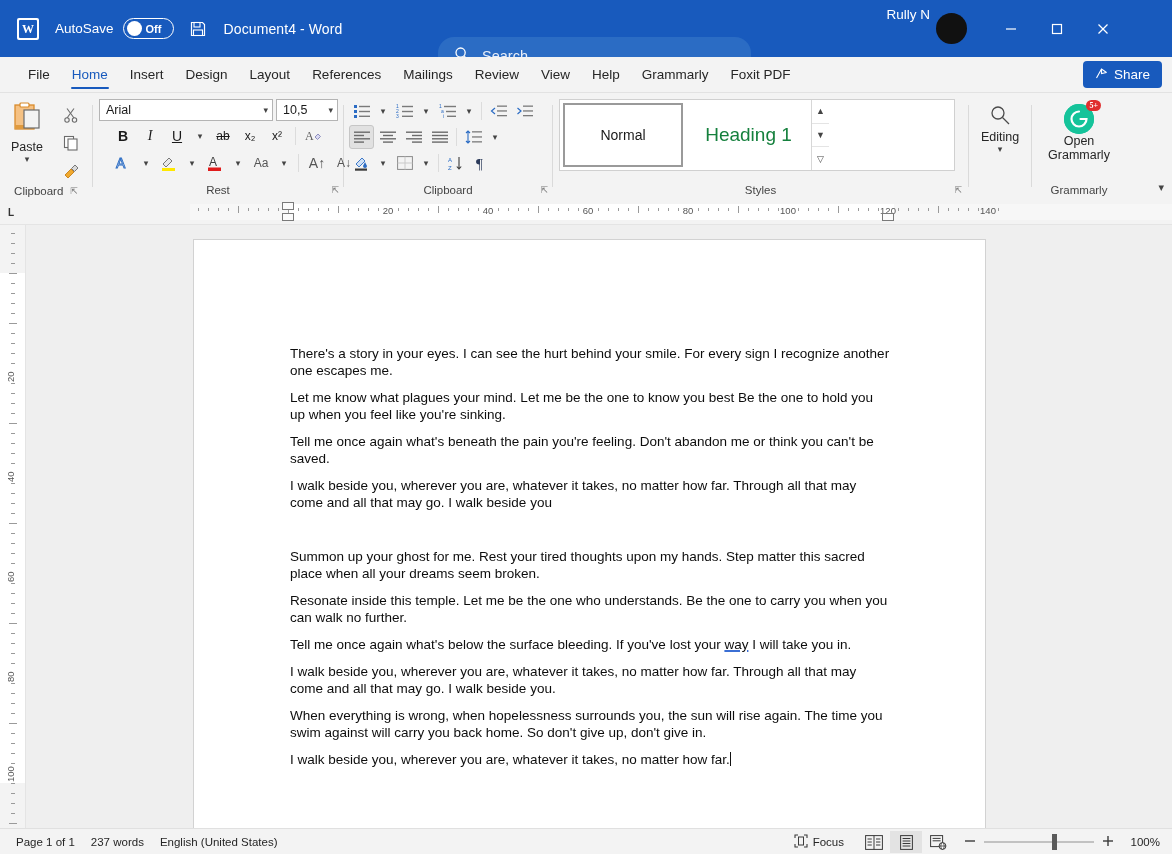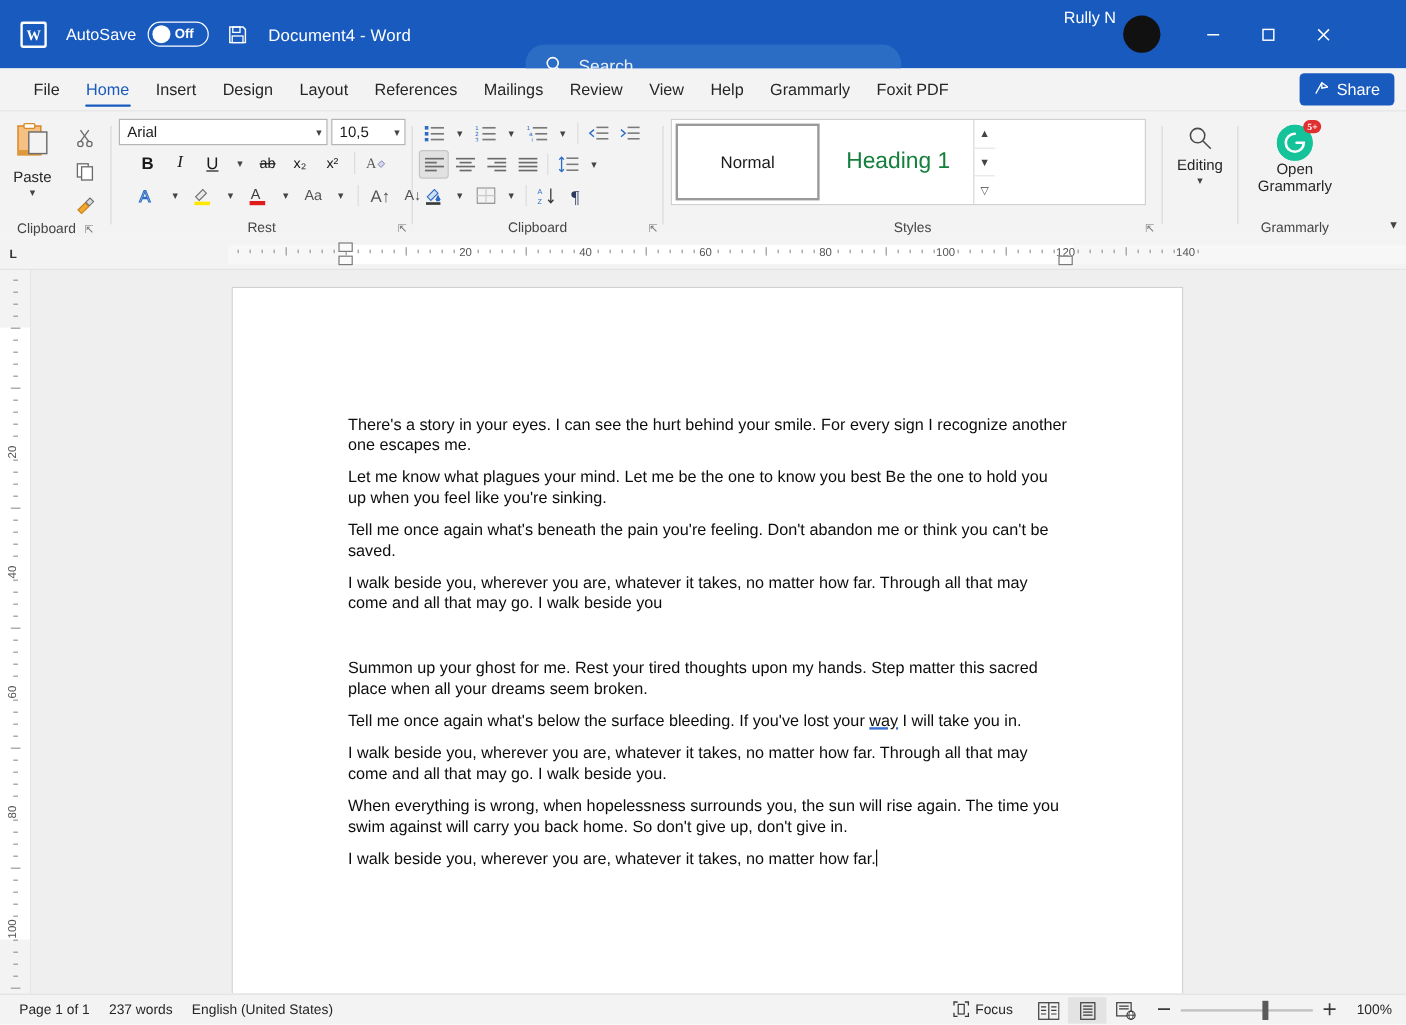--- a/index.html
+++ b/index.html
@@ -755,20 +755,21 @@
 
     <div class="canvas">
       <div class="page">
         <div class="doctext">
           <div class="para">There's a story in your eyes. I can see the hurt behind your smile. For every sign I recognize another one escapes me.</div>
           <div class="para">Let me know what plagues your mind. Let me be the one to know you best Be the one to hold you up when you feel like you're sinking.</div>
           <div class="para">Tell me once again what's beneath the pain you're feeling. Don't abandon me or think you can't be saved.</div>
           <div class="para">I walk beside you, wherever you are, whatever it takes, no matter how far. Through all that may come and all that may go. I walk beside you</div>
           <div class="para empty"></div>
           <div class="para">Summon up your ghost for me. Rest your tired thoughts upon my hands. Step matter this sacred place when all your dreams seem broken.</div>
+          <div class="para">Resonate inside this temple. Let me be the one who understands. Be the one to carry you when you can walk no further.</div>
           <div class="para"><span>Tell me once again what's below the surface bleeding. If you've lost your </span><span class="sugg">way</span><span> I will take you in.</span></div>
           <div class="para">I walk beside you, wherever you are, whatever it takes, no matter how far. Through all that may come and all that may go. I walk beside you.</div>
           <div class="para">When everything is wrong, when hopelessness surrounds you, the sun will rise again. The time you swim against will carry you back home. So don't give up, don't give in.</div>
           <div class="para"><span>I walk beside you, wherever you are, whatever it takes, no matter how far.</span><span class="caret"></span></div>
         </div>
       </div>
     </div>
   </div>
 
   <div class="statusbar">

